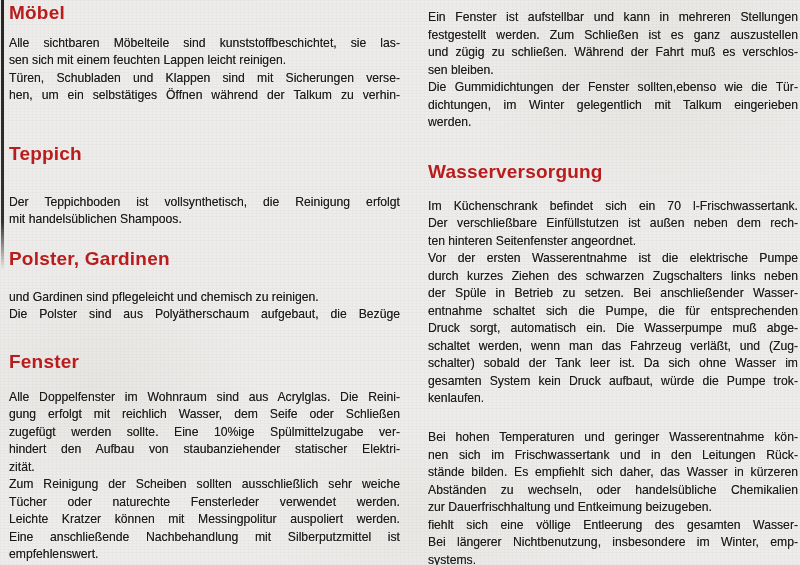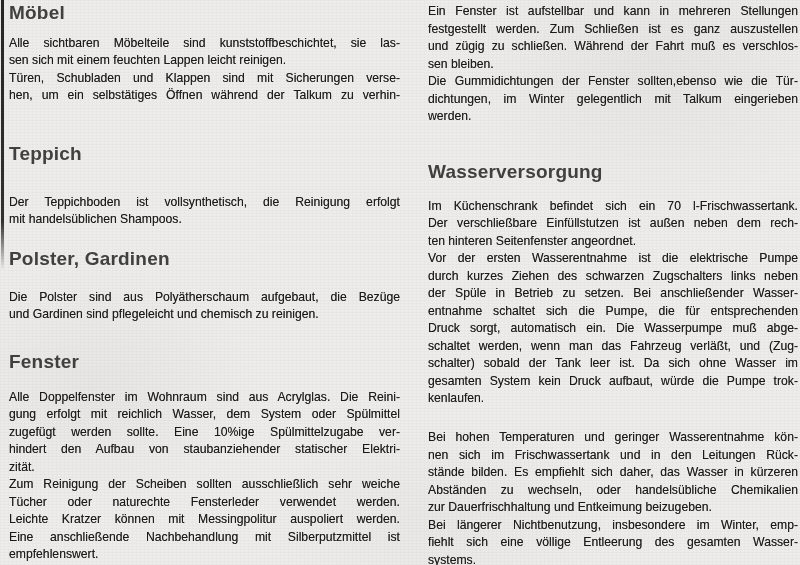--- a/index.html
+++ b/index.html
@@ -28,21 +28,21 @@
     position:absolute;left:1px;top:0;width:3px;height:270px;
     background:linear-gradient(to bottom,#262626 0,#303030 82%,rgba(48,48,48,0) 100%);
   }
   .col{position:absolute;top:0;height:565px;}
   .col-left{left:9px;width:391px;}
   .col-right{left:428px;width:370px;}
   .sec{position:absolute;left:0;right:0;}
   h2{
     margin:0;
     font-size:19px;line-height:24px;font-weight:bold;
-    color:#404040;letter-spacing:.2px;
+    color:#b91c1c;letter-spacing:.2px;
   }
   .body{
     font-size:12.2px;line-height:17.5px;
     text-shadow:0 0 .5px rgba(25,25,25,.55);
   }
   .tline{height:17.5px;}
   .tline.just{text-align:justify;text-align-last:justify;}
   .block + .block{margin-top:21.5px;}
 </style>
 </head>
@@ -74,49 +74,49 @@
             <div class="tline just">Der Teppichboden ist vollsynthetisch, die Reinigung erfolgt</div>
             <div class="tline">mit handelsüblichen Shampoos.</div>
           </div>
         </div>
     </section>
 
     <section class="sec" style="top:246.5px">
       <h2>Polster, Gardinen</h2>
       <div class="body" style="margin-top:18px">
           <div class="block">
+            <div class="tline">und Gardinen sind pflegeleicht und chemisch zu reinigen.</div>
             <div class="tline just">Die Polster sind aus Polyätherschaum aufgebaut, die Bezüge</div>
-            <div class="tline">und Gardinen sind pflegeleicht und chemisch zu reinigen.</div>
           </div>
         </div>
     </section>
 
     <section class="sec" style="top:349.5px">
       <h2>Fenster</h2>
       <div class="body" style="margin-top:15px">
           <div class="block">
             <div class="tline just">Alle Doppelfenster im Wohnraum sind aus Acrylglas. Die Reini-</div>
-            <div class="tline just">gung erfolgt mit reichlich Wasser, dem System oder Spülmittel</div>
+            <div class="tline just">gung erfolgt mit reichlich Wasser, dem Seife oder Schließen</div>
             <div class="tline just">zugefügt werden sollte. Eine 10%ige Spülmittelzugabe ver-</div>
             <div class="tline just">hindert den Aufbau von staubanziehender statischer Elektri-</div>
             <div class="tline">zität.</div>
             <div class="tline just">Zum Reinigung der Scheiben sollten ausschließlich sehr weiche</div>
             <div class="tline just">Tücher oder naturechte Fensterleder verwendet werden.</div>
             <div class="tline just">Leichte Kratzer können mit Messingpolitur auspoliert werden.</div>
             <div class="tline just">Eine anschließende Nachbehandlung mit Silberputzmittel ist</div>
             <div class="tline">empfehlenswert.</div>
           </div>
         </div>
     </section>
 
   </div>
 
   <div class="col col-right">
 
-    <section class="sec" style="top:3px">
+    <section class="sec" style="top:9px">
       <div class="body">
           <div class="block">
             <div class="tline just">Ein Fenster ist aufstellbar und kann in mehreren Stellungen</div>
             <div class="tline just">festgestellt werden. Zum Schließen ist es ganz auszustellen</div>
             <div class="tline just">und zügig zu schließen. Während der Fahrt muß es verschlos-</div>
             <div class="tline">sen bleiben.</div>
             <div class="tline just">Die Gummidichtungen der Fenster sollten,ebenso wie die Tür-</div>
             <div class="tline just">dichtungen, im Winter gelegentlich mit Talkum eingerieben</div>
             <div class="tline">werden.</div>
           </div>
@@ -139,21 +139,21 @@
             <div class="tline just">schalter) sobald der Tank leer ist. Da sich ohne Wasser im</div>
             <div class="tline just">gesamten System kein Druck aufbaut, würde die Pumpe trok-</div>
             <div class="tline">kenlaufen.</div>
           </div>
           <div class="block">
             <div class="tline just">Bei hohen Temperaturen und geringer Wasserentnahme kön-</div>
             <div class="tline just">nen sich im Frischwassertank und in den Leitungen Rück-</div>
             <div class="tline just">stände bilden. Es empfiehlt sich daher, das Wasser in kürzeren</div>
             <div class="tline just">Abständen zu wechseln, oder handelsübliche Chemikalien</div>
             <div class="tline">zur Dauerfrischhaltung und Entkeimung beizugeben.</div>
+            <div class="tline just">fiehlt sich eine völlige Entleerung des gesamten Wasser-</div>
             <div class="tline just">Bei längerer Nichtbenutzung, insbesondere im Winter, emp-</div>
-            <div class="tline just">fiehlt sich eine völlige Entleerung des gesamten Wasser-</div>
             <div class="tline">systems.</div>
           </div>
         </div>
     </section>
 
   </div>
 </div>
 
 </body></html>

